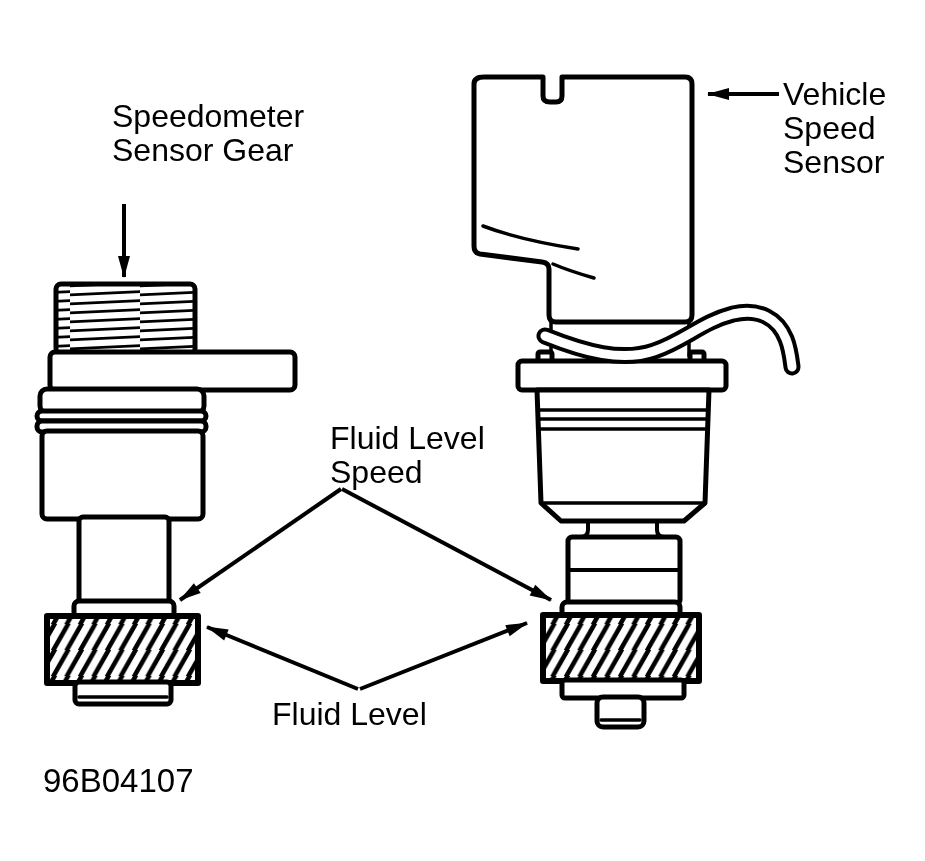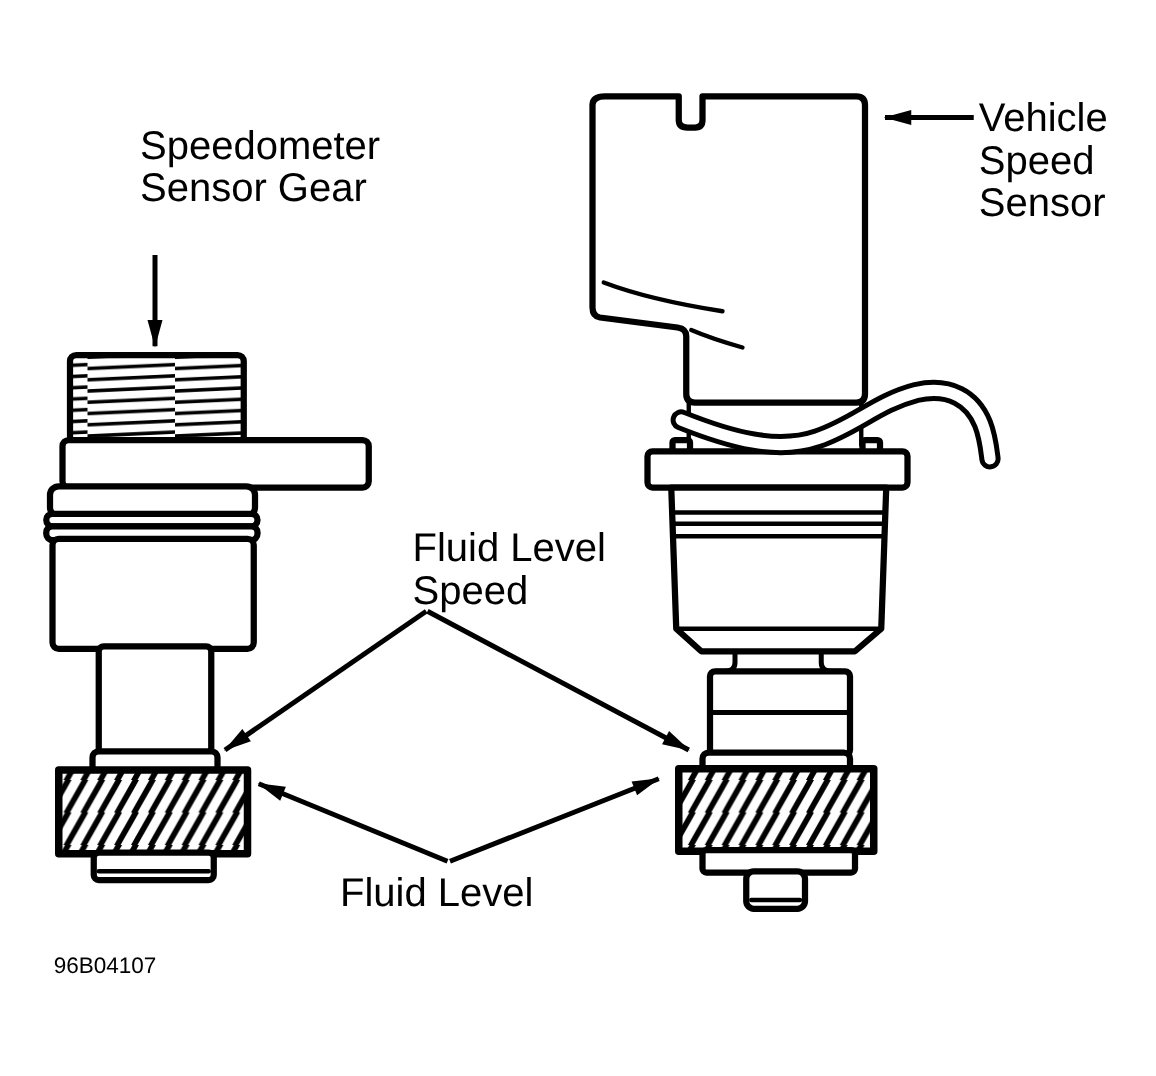--- a/index.html
+++ b/index.html
@@ -15,21 +15,21 @@
   .stage svg { position: absolute; left: 0; top: 0; }
   .lbl {
     position: absolute;
     font-size: 32px;
     line-height: 34px;
     white-space: nowrap;
     color: var(--ink, #000);
   }
   .fig {
     position: absolute;
-    font-size: 18px;
+    font-size: 33px;
     color: var(--ink, #000);
   }
   .outline { fill: #ffffff; stroke: var(--ink, #000); stroke-width: 5; stroke-linejoin: round; }
   .hatched { fill: url(#gearHatch); stroke: var(--ink, #000); stroke-width: 6; stroke-linejoin: round; }
   .knurled { fill: url(#knurl); stroke: var(--ink, #000); stroke-width: 5; stroke-linejoin: round; }
   .thin { fill: none; stroke: var(--ink, #000); stroke-width: 3.5; stroke-linecap: round; }
   .arrow { fill: none; stroke: var(--ink, #000); stroke-width: 4; }
   .bandOuter { fill: none; stroke: var(--ink, #000); stroke-width: 17; stroke-linecap: round; }
   .bandInner { fill: none; stroke: #ffffff; stroke-width: 9; stroke-linecap: round; }
 </style>

